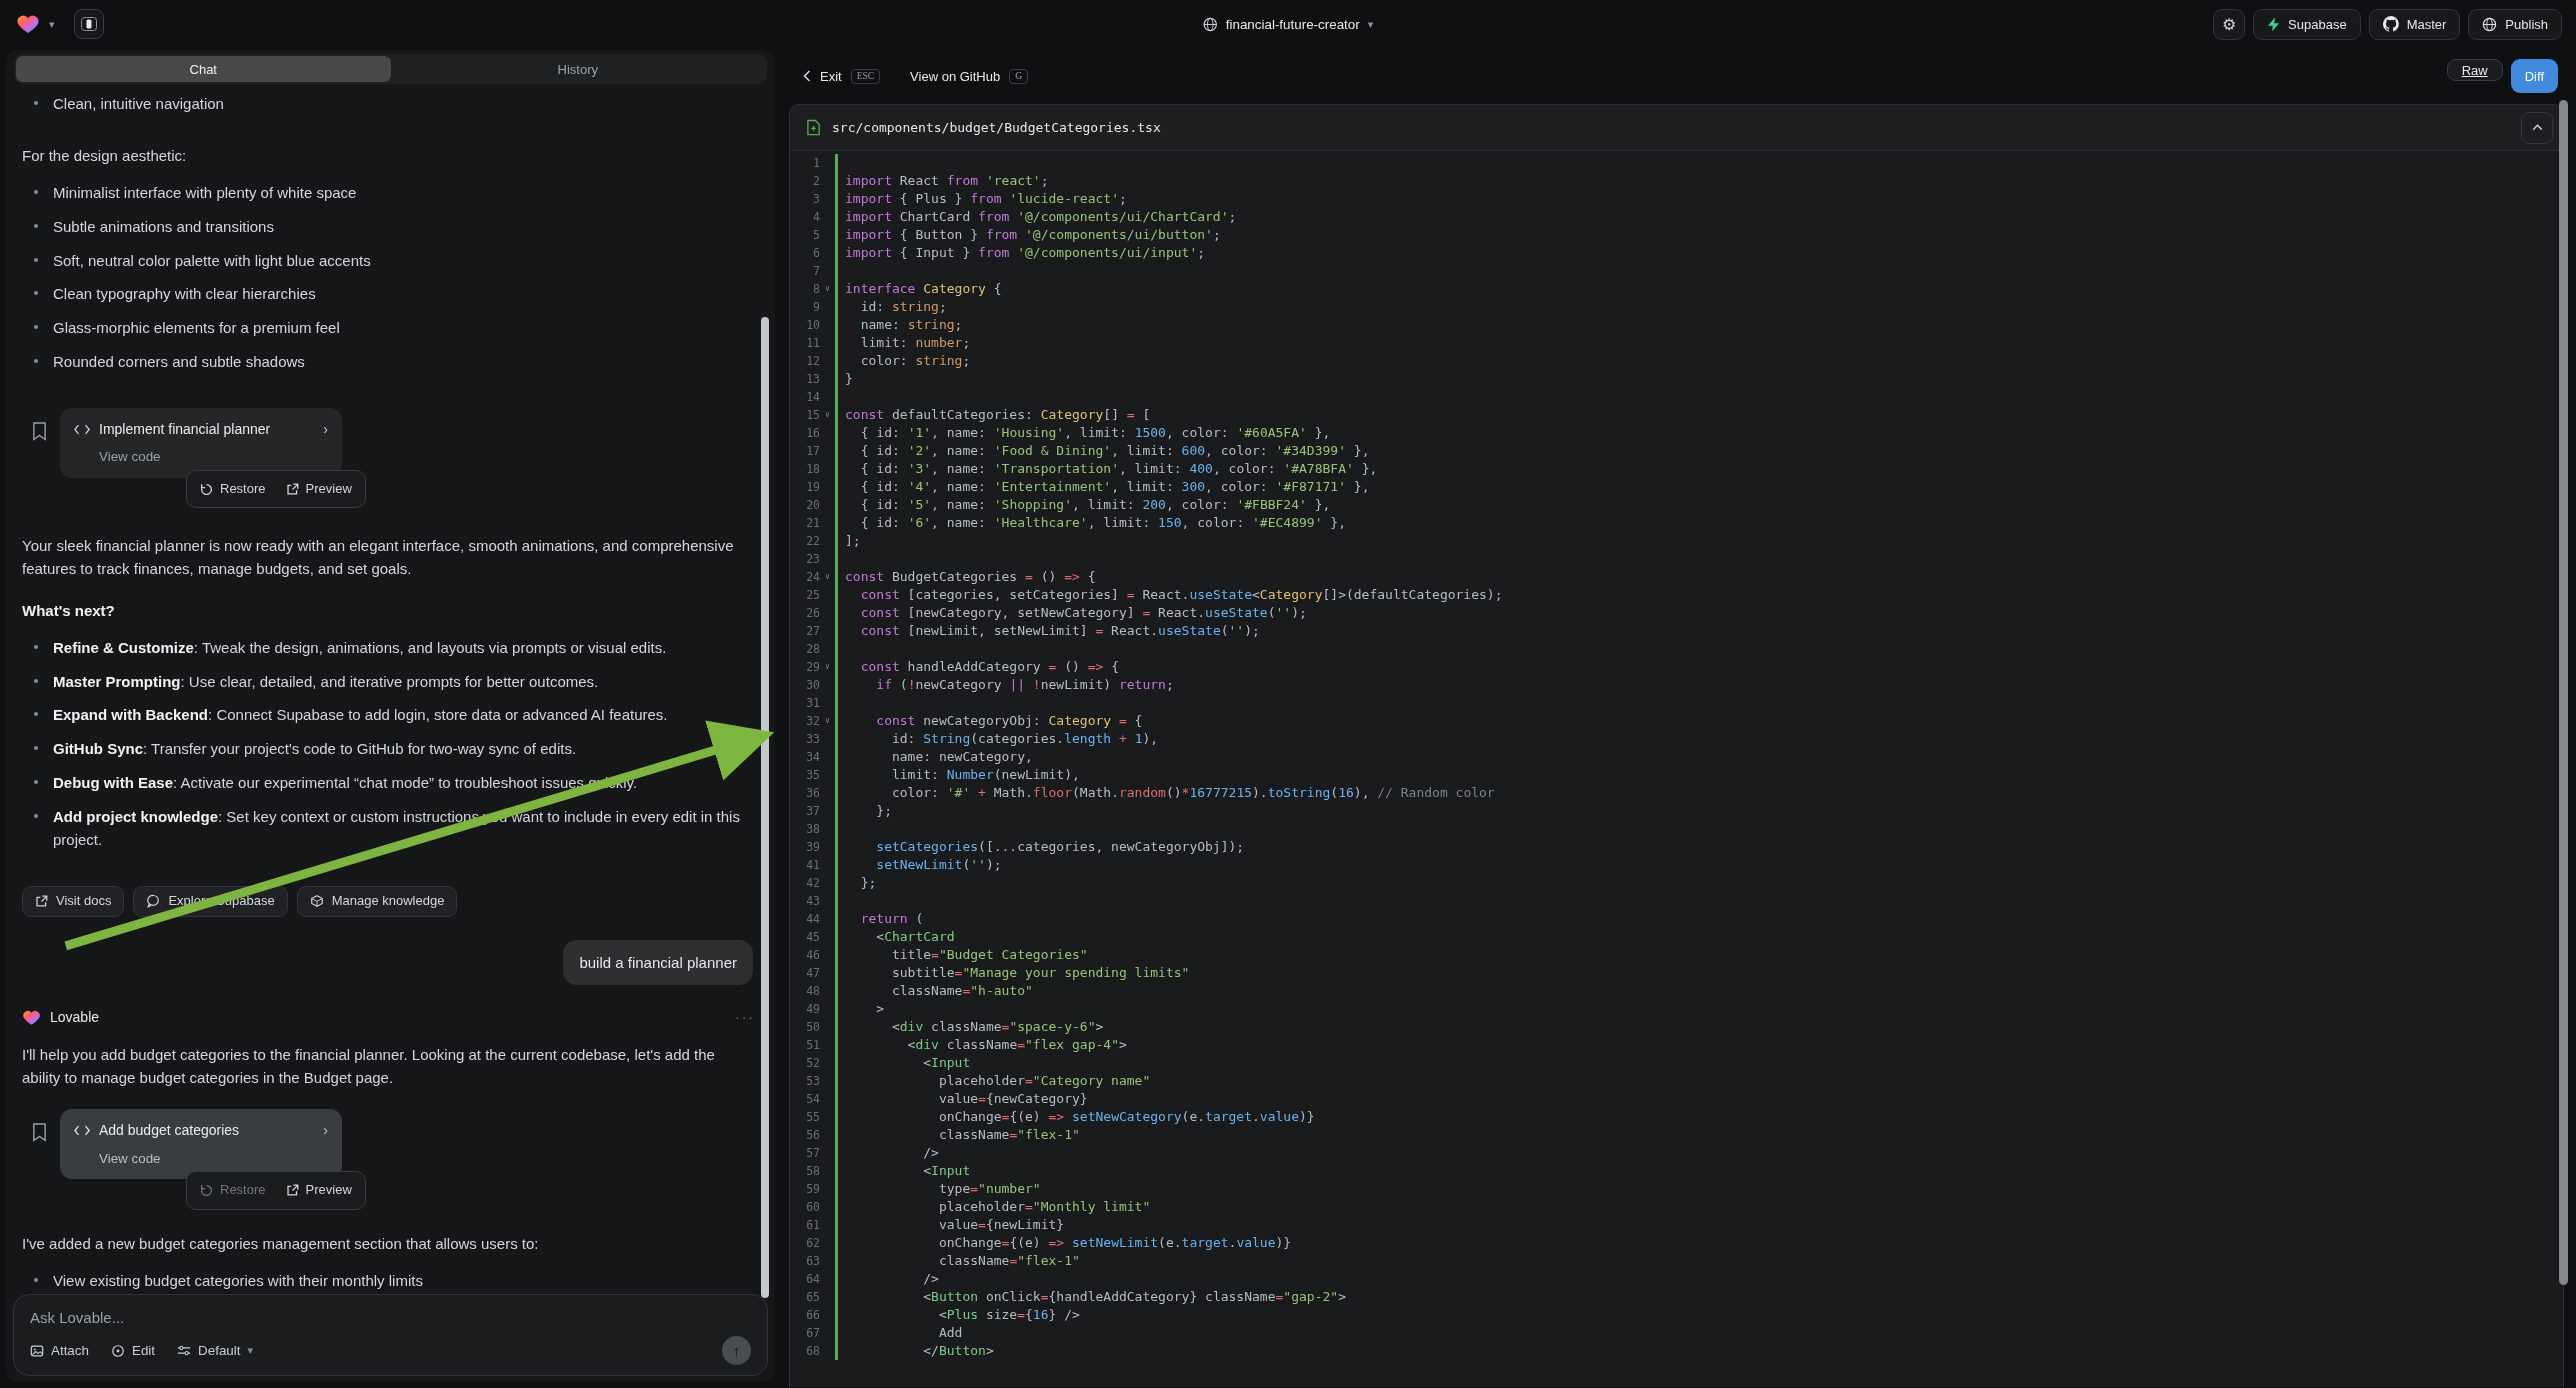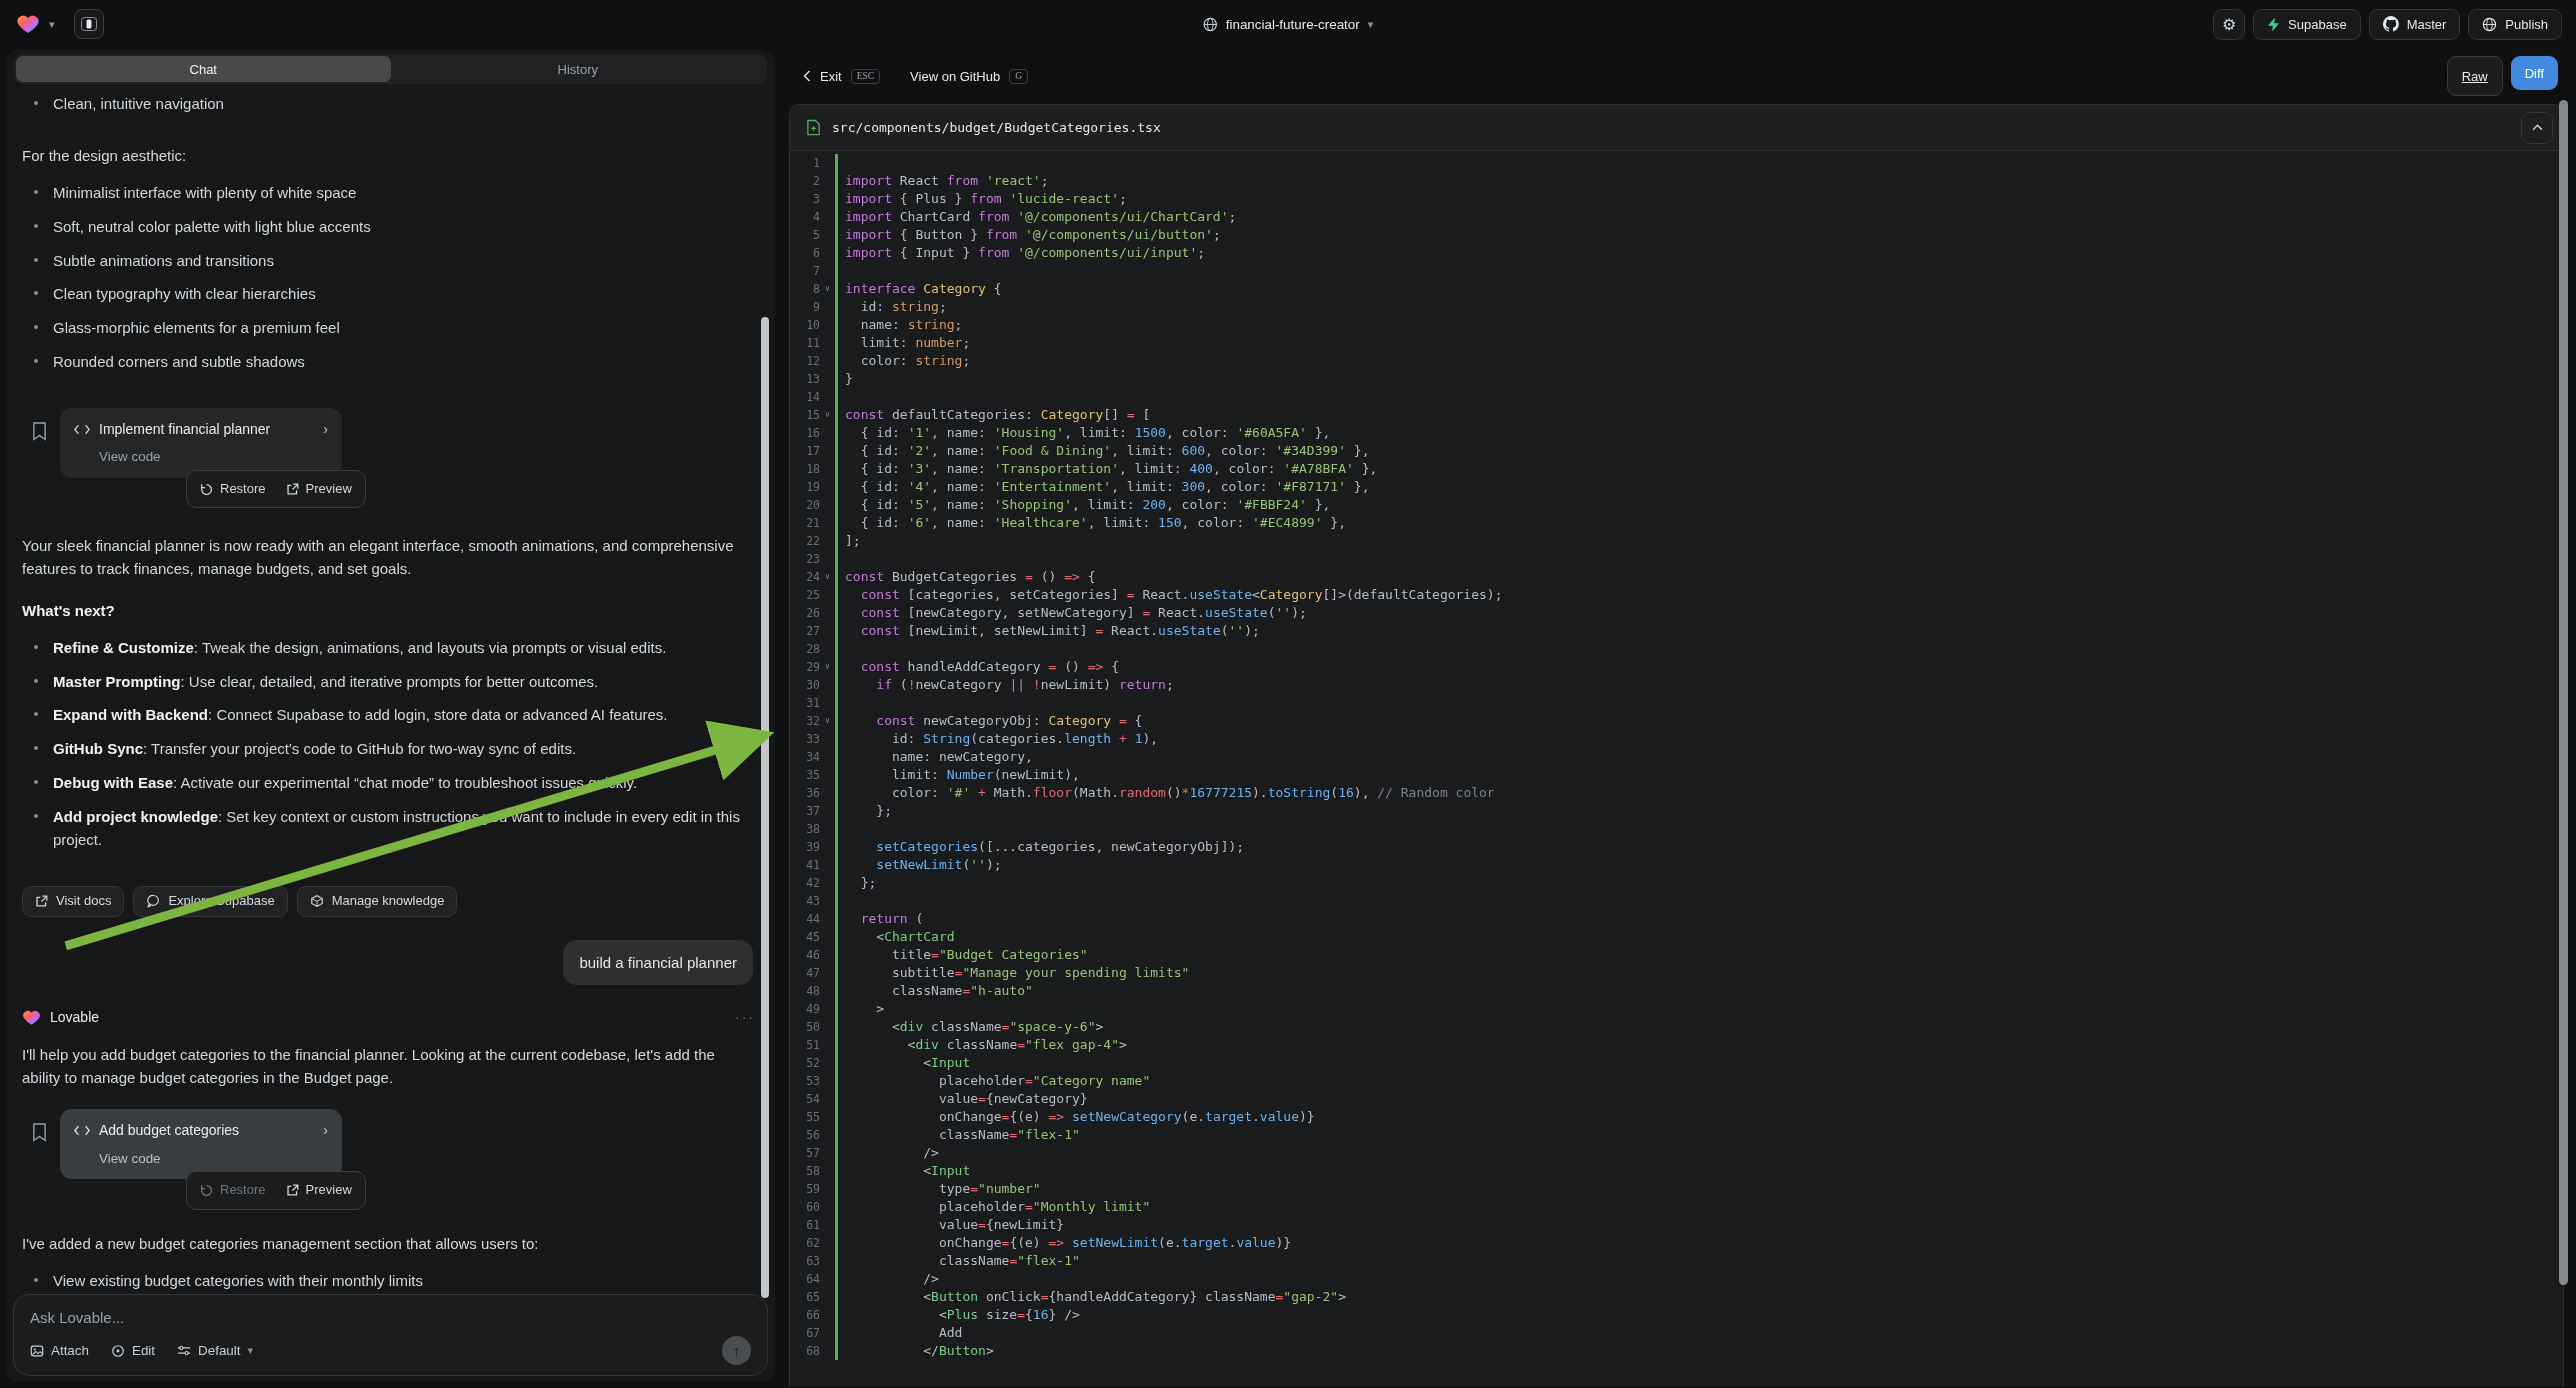--- a/index.html
+++ b/index.html
@@ -54,21 +54,21 @@
   .comp-item { display:flex; align-items:center; gap:7px; }
   .send-btn { margin-left:auto; width:29px; height:29px; border-radius:50%; background:#4a4d4f; color:#151617; display:flex; align-items:center; justify-content:center; font-size:15px; font-weight:bold; }
 
   
   .code-panel { position:absolute; left:783px; top:48px; width:1787px; height:1340px; }
   .code-head { height:56px; display:flex; align-items:center; padding:0 12px 0 20px; }
   .ch-item { display:flex; align-items:center; gap:9px; font-size:13px; color:#e8eaec; }
   .ch-gap { width:30px; }
   kbd { border:1px solid #3b3f43; border-radius:4px; padding:1px 5px 2px; font-size:9.5px; color:#9aa0a6; font-family:Liberation Serif, serif; }
   .ch-right { margin-left:auto; display:flex; gap:8px; }
-  .raw-btn { height:40px; padding:0 14px; display:flex; align-items:center; border:1px solid #3a3e42; border-radius:9px; background:#1b1d1f; color:#e6e9eb; font-size:13px;text-decoration:underline; }
+  .raw-btn { height:22px; padding:0 14px; display:flex; align-items:center; border:1px solid #3a3e42; border-radius:9px; background:#1b1d1f; color:#e6e9eb; font-size:13px;text-decoration:underline; }
   .diff-btn { height:34px; padding:0 14px; display:flex; align-items:center; border-radius:9px; background:#418add; color:#fff; font-size:13px; }
   .file-card { margin:0 6px; height:1283px; background:#191b1c; border:1px solid #2e3134; border-bottom:none; border-radius:10px 10px 0 0; overflow:hidden; }
   .file-bar { height:46px; display:flex; align-items:center; gap:11px; padding:0 10px 0 16px; background:#1d1f20; border-bottom:1px solid #2c2f31; }
   .file-path { font-family:"DejaVu Sans Mono", monospace; font-size:13px; color:#e6e8ea; }
   .collapse-btn { margin-left:auto; width:32px; height:32px; border:1px solid #33373a; border-radius:8px; display:flex; align-items:center; justify-content:center; color:#cfd3d6; }
   .code-area { position:relative; padding-top:3px; font-family:"DejaVu Sans Mono", monospace; font-size:13px; }
   .cl { display:flex; height:18px; line-height:18px; white-space:pre; }
   .ln { width:30px; text-align:right; color:#697079; font-size:11.5px; flex:0 0 auto; }
   .fold { width:15px; text-align:center; color:#7d858d; font-size:8px; flex:0 0 auto; }
   .bar { width:3px; background:#57ab5a; flex:0 0 auto; }
@@ -148,22 +148,22 @@
     <div class="tab">History</div>
   </div>
 
   <div class="messages">
     <ul class="blist" style="margin-top:2px">
         <li>Clean, intuitive navigation</li>
       </ul>
     <p>For the design aesthetic:</p>
     <ul class="blist">
         <li>Minimalist interface with plenty of white space</li>
+        <li>Subtle animations and transitions</li>
         <li>Soft, neutral color palette with light blue accents</li>
-        <li>Subtle animations and transitions</li>
         <li>Clean typography with clear hierarchies</li>
         <li>Glass-morphic elements for a premium feel</li>
         <li>Rounded corners and subtle shadows</li>
       </ul>
 
     <div class="card-row">
       <svg class="ic bookmark" width="15" height="19" viewBox="0 0 16 20">
         <path d="M2 1h12v17.5l-6-4.3-6 4.3z" fill="none" stroke="currentColor" stroke-width="1.5"></path>
       </svg>
       <div class="cmd-card">

